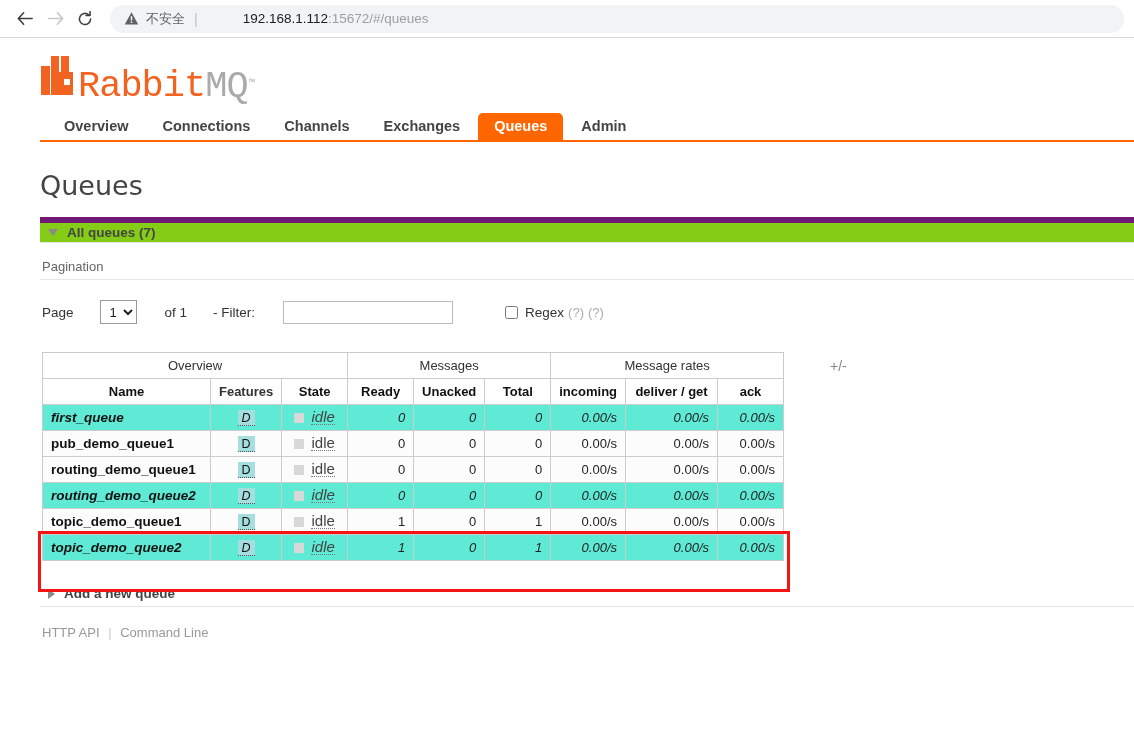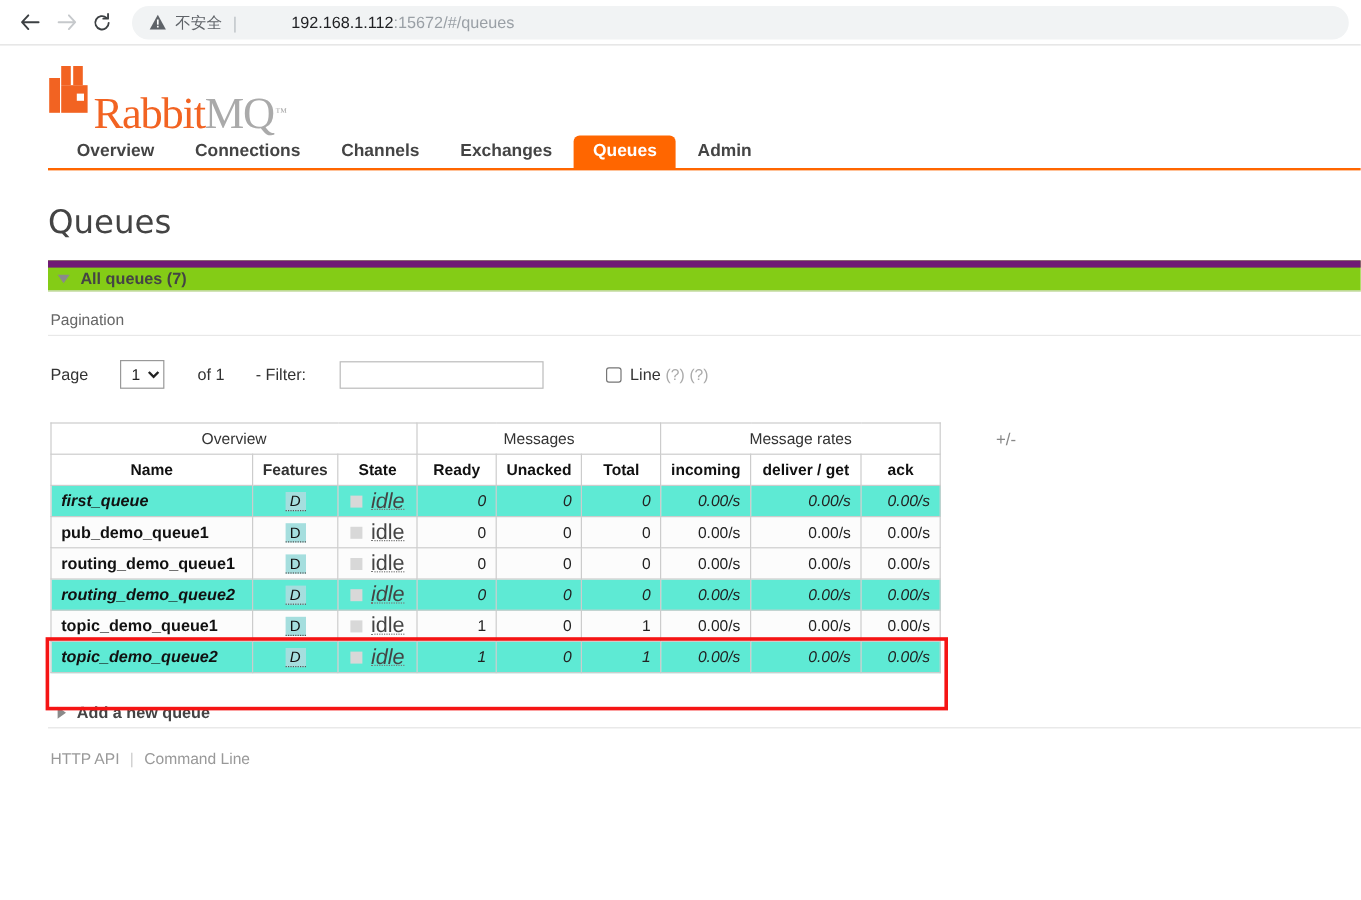--- a/index.html
+++ b/index.html
@@ -64,26 +64,26 @@
     background: #fff;
     height: 712px;
     position: relative;
   }
   .inner { width: 1094px; margin: 0 40px; }
 
   .logo-wrap { padding-top: 18px; height: 62px; }
   .logo { display: flex; align-items: flex-end; height: 44px; }
   .logo-mark { margin-right: 4px; }
   .logo-text {
-    font-family: Liberation Serif, serif;
+    font-family: Liberation Mono, monospace;
     font-size: 37px;
     letter-spacing: -1px;
     line-height: 1;
     position: relative;
-    top: 14px;
+    top: 5px;
   }
   .logo-text .rab { color: #f26322; }
   .logo-text .mq  { color: #aaaaaa; }
   .logo-tm {
     font-size: 10px; color: #aaaaaa;
     position: relative; top: -10px; left: 1px;
   }
 
   
   .tabs {
@@ -262,21 +262,21 @@
     align-items: center;
     justify-content: center;
     gap: 7px;
   }
   .state-sq {
     width: 10px; height: 10px;
     background: #d8d8d8;
     display: inline-block;
   }
   .state-txt {
-    font-size: 18px;
+    font-size: 15px;
     color: #444;
     border-bottom: 1px dotted #777;
     line-height: 14px;
   }
   .plusminus {
     position: absolute;
     left: 790px;
     top: 6px;
     font-size: 14px;
     color: #888;
@@ -377,21 +377,21 @@
     <div class="pagination-row">
       <span class="lbl">Page</span>
       <select class="page-select">
         <option>1</option>
       </select>
       <span class="of-1">of 1</span>
       <span class="dash-filter">- Filter:</span>
       <input class="filter-input" type="text" value="" style="">
       <span class="regex-wrap">
         <input class="regex-box" type="checkbox" style="">
-        <span class="regex-label">Line</span>
+        <span class="regex-label">Regex</span>
         <span class="help-q">(?)</span>
         <span class="help-q">(?)</span>
       </span>
     </div>
 
     <div class="table-zone">
       <span class="plusminus">+/-</span>
 
       <table class="queues">
         <thead>

